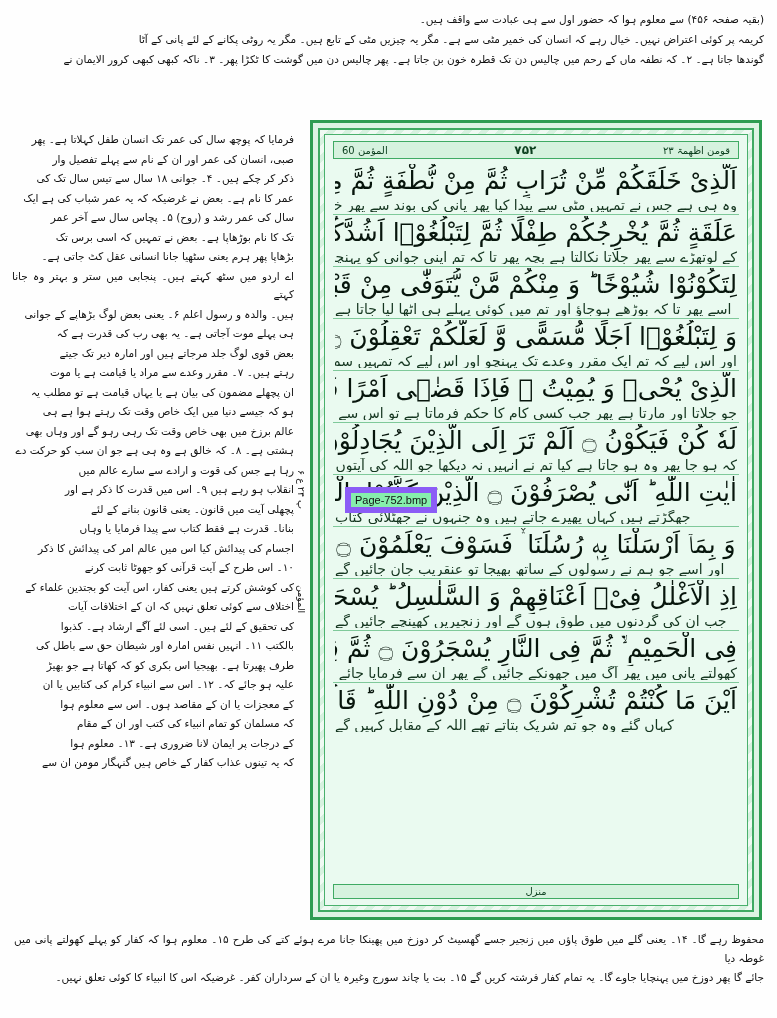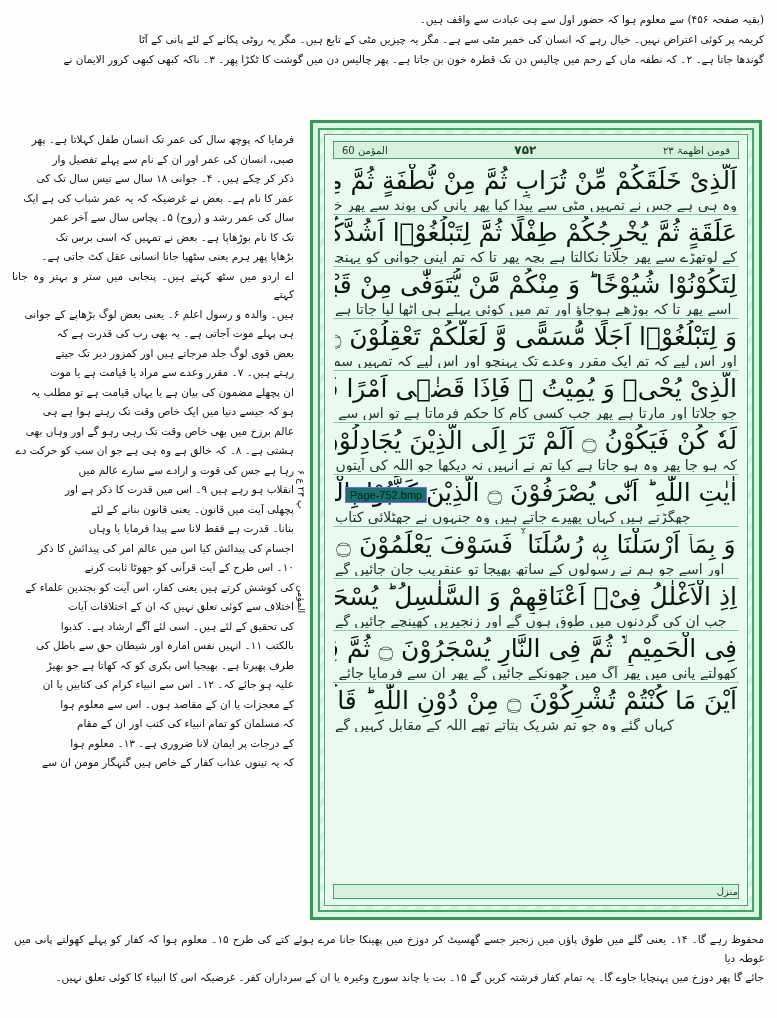--- a/index.html
+++ b/index.html
@@ -136,36 +136,37 @@
     text-align: left;
     font-size: 14px;
     line-height: 14px;
     color: #14351f;
     white-space: nowrap;
     overflow: hidden;
   }
   .manzil-bar {
     border: 1px solid #3faa63;
     background: #d6f2de;
+    text-align: center;
     font-size: 10px;
     color: #0c3f1e;
     padding: 1px 0;
     margin-top: 13px;
     direction: rtl;
   }
 
   
   .page-stamp {
     position: absolute;
     left: 345px;
     top: 487px;
     font-size: 11px;
     color: #111;
-    background: #0f766e;
-    border: 1px solid #8b5cf6;
+    background: #86efac;
+    border: 6px solid #8b5cf6;
     padding: 1px 4px;
     font-family: "Liberation Sans", sans-serif;
     z-index: 20;
   }
 
   
   .side-label {
     position: absolute;
     left: 292px;
     top: 470px;
@@ -207,30 +208,30 @@
     <p>فرمایا کہ پوچھ سال کی عمر تک انسان طفل کہلاتا ہے۔ پھر</p>
     <p>صبی، انسان کی عمر اور ان کے نام سے پہلے تفصیل وار</p>
     <p>ذکر کر چکے ہیں۔ ۴۔ جوانی ۱۸ سال سے تیس سال تک کی</p>
     <p>عمر کا نام ہے۔ بعض نے غرضیکہ کہ یہ عمر شباب کی ہے ایک</p>
     <p>سال کی عمر رشد و (روح) ۵۔ پچاس سال سے آخر عمر</p>
     <p>تک کا نام بوڑھاپا ہے۔ بعض نے تمہیں کہ اسی برس تک</p>
     <p>بڑھاپا پھر ہرم یعنی سٹھیا جانا انسانی عقل کٹ جاتی ہے۔</p>
     <p>اے اردو میں سٹھ کہتے ہیں۔ پنجابی میں ستر و بہتر وہ جانا کہتے</p>
     <p>ہیں۔ والدہ و رسول اعلم ۶۔ یعنی بعض لوگ بڑھاپے کے جوانی</p>
     <p>ہی پہلے موت آجاتی ہے۔ یہ بھی رب کی قدرت ہے کہ</p>
-    <p>بعض قوی لوگ جلد مرجاتے ہیں اور کمزور دیر تک جیتے</p>
+    <p>بعض قوی لوگ جلد مرجاتے ہیں اور امارہ دیر تک جیتے</p>
     <p>رہتے ہیں۔ ۷۔ مقرر وعدے سے مراد یا قیامت ہے یا موت</p>
     <p>ان پچھلے مضمون کی بیان ہے یا یہاں قیامت ہے تو مطلب یہ</p>
     <p>ہو کہ جیسے دنیا میں ایک خاص وقت تک رہتے ہوا ہے ہی</p>
     <p>عالم برزخ میں بھی خاص وقت تک رہی رہو گے اور وہاں بھی</p>
     <p>ہشتی ہے۔ ۸۔ کہ خالق ہے وہ ہی ہے جو ان سب کو حرکت دے</p>
     <p>رہا ہے جس کی قوت و ارادے سے سارے عالم میں</p>
     <p>انقلاب ہو رہے ہیں ۹۔ اس میں قدرت کا ذکر ہے اور</p>
     <p>پچھلی آیت میں قانون۔ یعنی قانون بنانے کے لئے</p>
-    <p>بنانا۔ قدرت ہے فقط لانا سے پیدا فرمایا یا وہاں</p>
+    <p>بنانا۔ قدرت ہے فقط کتاب سے پیدا فرمایا یا وہاں</p>
     <p>اجسام کی پیدائش کیا اس میں عالم امر کی پیدائش کا ذکر</p>
     <p>۱۰۔ اس طرح کے آیت قرآنی کو جھوٹا ثابت کرنے</p>
     <p>کی کوشش کرتے ہیں یعنی کفار، اس آیت کو بجتدین علماء کے</p>
     <p>اختلاف سے کوئی تعلق نہیں کہ ان کے اختلافات آیات</p>
     <p>کی تحقیق کے لئے ہیں۔ اسی لئے آگے ارشاد ہے۔ کذبوا</p>
     <p>بالکتب ۱۱۔ انہیں نفس امارہ اور شیطان حق سے باطل کی</p>
     <p>طرف پھیرتا ہے۔ بھیجیا اس بکری کو کہ کھاتا ہے جو بھیڑ</p>
     <p>علیہ ہو جائے کہ۔ ۱۲۔ اس سے انبیاء کرام کی کتابیں یا ان</p>
     <p>کے معجزات یا ان کے مقاصد ہوں۔ اس سے معلوم ہوا</p>
     <p>کہ مسلمان کو تمام انبیاء کی کتب اور ان کے مقام</p>

